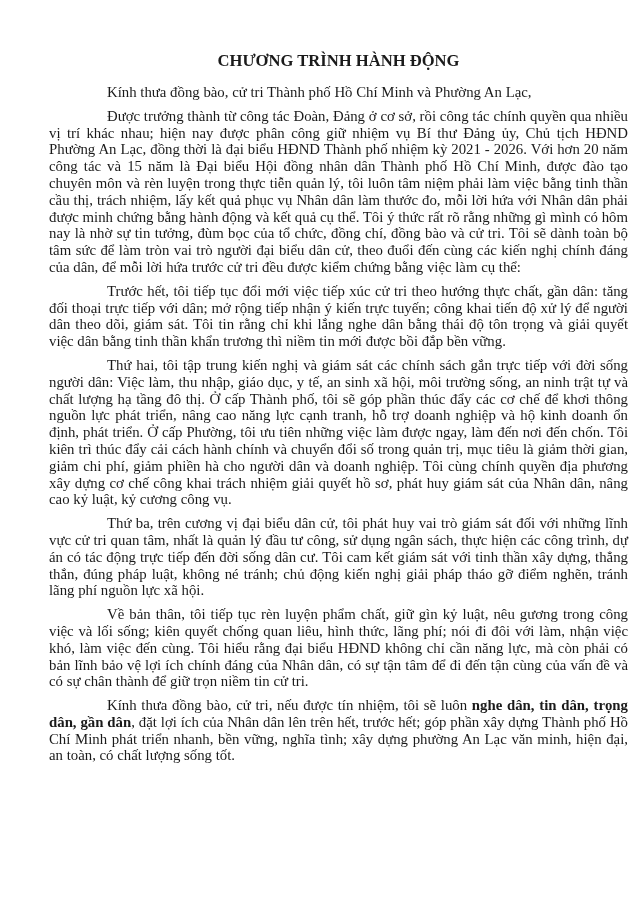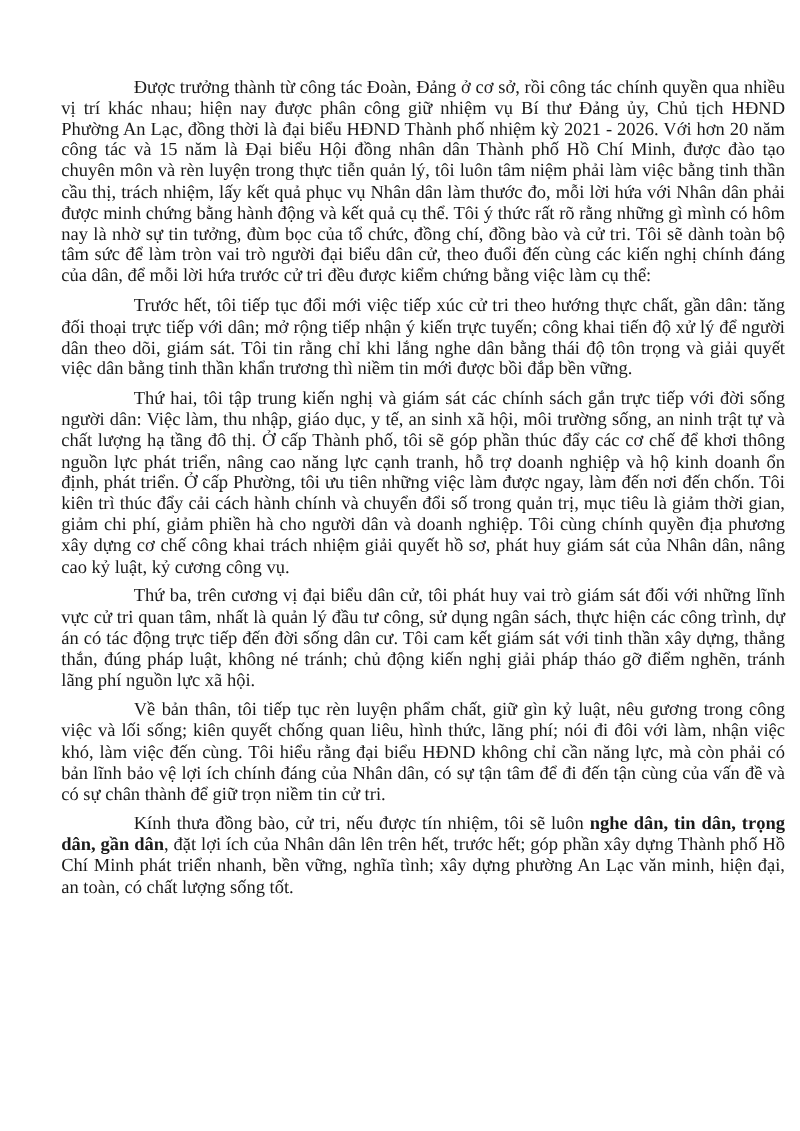--- a/index.html
+++ b/index.html
@@ -45,22 +45,24 @@
   strong.commitment {
     font-weight: bold;
   }
 </style>
 </head>
 <body>
 
 <div class="page">
 
   <h1 class="title">
+    <span class="title-line">CHƯƠNG TRÌNH HÀNH ĐỘNG</span>
   </h1>
 
+  <p class="body-p">Kính thưa đồng bào, cử tri Thành phố Hồ Chí Minh và Phường An Lạc,</p>
 
   <p class="body-p">Được trưởng thành từ công tác Đoàn, Đảng ở cơ sở, rồi công tác chính quyền qua nhiều vị trí khác nhau; hiện nay được phân công giữ nhiệm vụ Bí thư Đảng ủy, Chủ tịch HĐND Phường An Lạc, đồng thời là đại biểu HĐND Thành phố nhiệm kỳ 2021 - 2026. Với hơn 20 năm công tác và 15 năm là Đại biểu Hội đồng nhân dân Thành phố Hồ Chí Minh, được đào tạo chuyên môn và rèn luyện trong thực tiễn quản lý, tôi luôn tâm niệm phải làm việc bằng tinh thần cầu thị, trách nhiệm, lấy kết quả phục vụ Nhân dân làm thước đo, mỗi lời hứa với Nhân dân phải được minh chứng bằng hành động và kết quả cụ thể. Tôi ý thức rất rõ rằng những gì mình có hôm nay là nhờ sự tin tưởng, đùm bọc của tổ chức, đồng chí, đồng bào và cử tri. Tôi sẽ dành toàn bộ tâm sức để làm tròn vai trò người đại biểu dân cử, theo đuổi đến cùng các kiến nghị chính đáng của dân, để mỗi lời hứa trước cử tri đều được kiểm chứng bằng việc làm cụ thể:</p>
 
   <p class="body-p">Trước hết, tôi tiếp tục đổi mới việc tiếp xúc cử tri theo hướng thực chất, gần dân: tăng đối thoại trực tiếp với dân; mở rộng tiếp nhận ý kiến trực tuyến; công khai tiến độ xử lý để người dân theo dõi, giám sát. Tôi tin rằng chỉ khi lắng nghe dân bằng thái độ tôn trọng và giải quyết việc dân bằng tinh thần khẩn trương thì niềm tin mới được bồi đắp bền vững.</p>
 
   <p class="body-p">Thứ hai, tôi tập trung kiến nghị và giám sát các chính sách gắn trực tiếp với đời sống người dân: Việc làm, thu nhập, giáo dục, y tế, an sinh xã hội, môi trường sống, an ninh trật tự và chất lượng hạ tầng đô thị. Ở cấp Thành phố, tôi sẽ góp phần thúc đẩy các cơ chế để khơi thông nguồn lực phát triển, nâng cao năng lực cạnh tranh, hỗ trợ doanh nghiệp và hộ kinh doanh ổn định, phát triển. Ở cấp Phường, tôi ưu tiên những việc làm được ngay, làm đến nơi đến chốn. Tôi kiên trì thúc đẩy cải cách hành chính và chuyển đổi số trong quản trị, mục tiêu là giảm thời gian, giảm chi phí, giảm phiền hà cho người dân và doanh nghiệp. Tôi cùng chính quyền địa phương xây dựng cơ chế công khai trách nhiệm giải quyết hồ sơ, phát huy giám sát của Nhân dân, nâng cao kỷ luật, kỷ cương công vụ.</p>
 
   <p class="body-p">Thứ ba, trên cương vị đại biểu dân cử, tôi phát huy vai trò giám sát đối với những lĩnh vực cử tri quan tâm, nhất là quản lý đầu tư công, sử dụng ngân sách, thực hiện các công trình, dự án có tác động trực tiếp đến đời sống dân cư. Tôi cam kết giám sát với tinh thần xây dựng, thẳng thắn, đúng pháp luật, không né tránh; chủ động kiến nghị giải pháp tháo gỡ điểm nghẽn, tránh lãng phí nguồn lực xã hội.</p>
 
   <p class="body-p">Về bản thân, tôi tiếp tục rèn luyện phẩm chất, giữ gìn kỷ luật, nêu gương trong công việc và lối sống; kiên quyết chống quan liêu, hình thức, lãng phí; nói đi đôi với làm, nhận việc khó, làm việc đến cùng. Tôi hiểu rằng đại biểu HĐND không chỉ cần năng lực, mà còn phải có bản lĩnh bảo vệ lợi ích chính đáng của Nhân dân, có sự tận tâm để đi đến tận cùng của vấn đề và có sự chân thành để giữ trọn niềm tin cử tri.</p>

